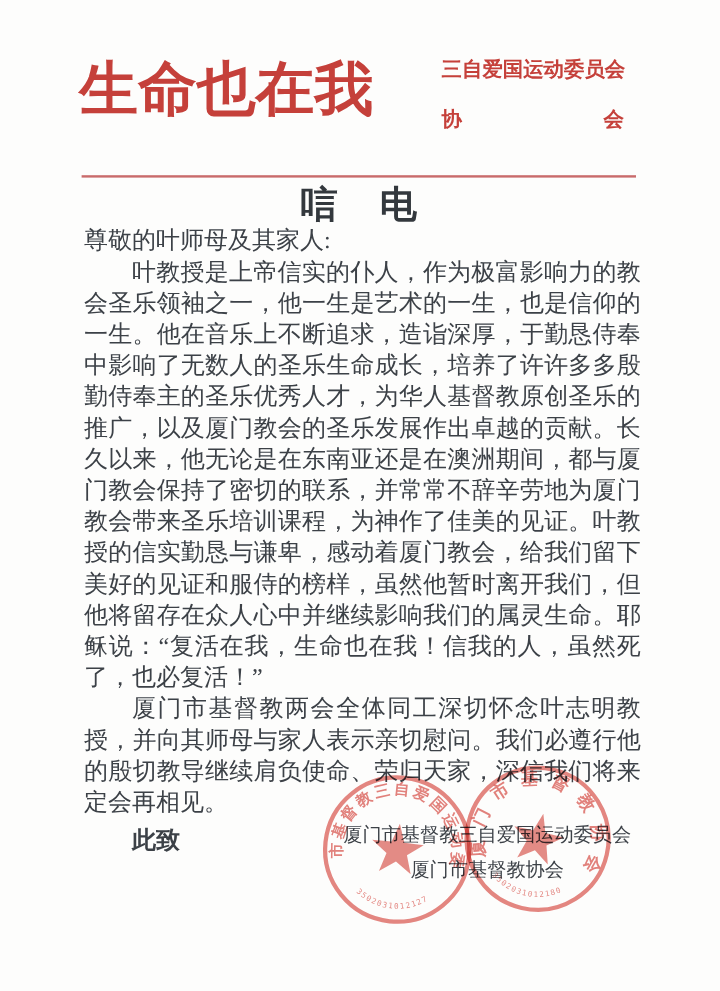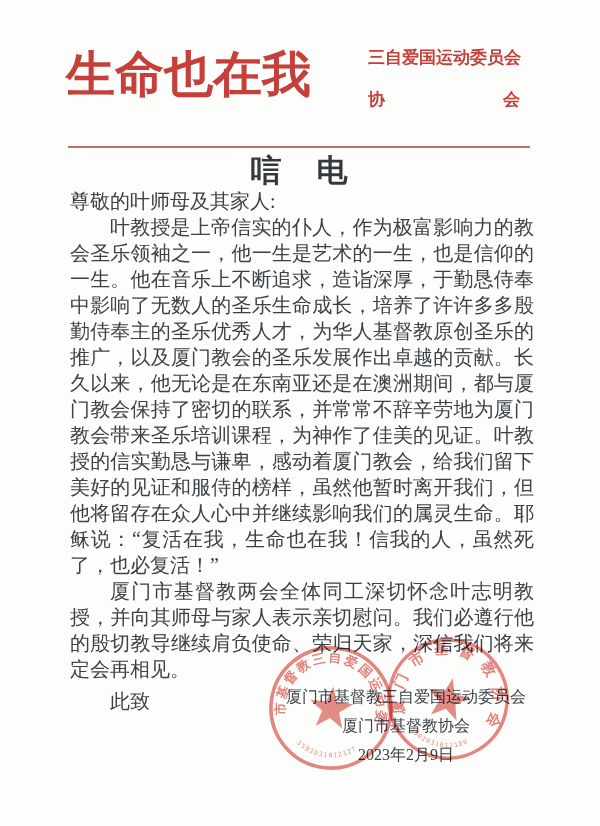--- a/index.html
+++ b/index.html
@@ -38,21 +38,21 @@
   }
 
   
   .content {
     position: absolute; left: 70px; top: 188px; width: 464px;
     color: #3c4147; font-size: 20px; line-height: 26px;
     text-align: justify;
   }
   .salutation { text-indent: 0; }
   .content p { margin: 0; text-indent: 2em; }
-  .closing { margin-top: 6px; text-indent: 2em; }
+  .closing { margin-top: 6px; text-indent: 2em; font-weight: bold; }
 
   
   .signature {
     position: absolute; top: 682px; left: 286px; width: 240px;
     text-align: center; color: #3c4147;
     font-size: 16px; line-height: 29px;
     z-index: 2; white-space: nowrap;
   }
 
   
@@ -97,21 +97,20 @@
   <div class="content">
     <div class="salutation">尊敬的叶师母及其家人:</div>
     <p>叶教授是上帝信实的仆人，作为极富影响力的教会圣乐领袖之一，他一生是艺术的一生，也是信仰的一生。他在音乐上不断追求，造诣深厚，于勤恳侍奉中影响了无数人的圣乐生命成长，培养了许许多多殷勤侍奉主的圣乐优秀人才，为华人基督教原创圣乐的推广，以及厦门教会的圣乐发展作出卓越的贡献。长久以来，他无论是在东南亚还是在澳洲期间，都与厦门教会保持了密切的联系，并常常不辞辛劳地为厦门教会带来圣乐培训课程，为神作了佳美的见证。叶教授的信实勤恳与谦卑，感动着厦门教会，给我们留下美好的见证和服侍的榜样，虽然他暂时离开我们，但他将留存在众人心中并继续影响我们的属灵生命。耶稣说：“复活在我，生命也在我！信我的人，虽然死了，也必复活！”</p>
     <p>厦门市基督教两会全体同工深切怀念叶志明教授，并向其师母与家人表示亲切慰问。我们必遵行他的殷切教导继续肩负使命、荣归天家，深信我们将来定会再相见。</p>
     <div class="closing">此致</div>
   </div>
 
   <div class="signature">
     <div>厦门市基督教三自爱国运动委员会</div>
     <div>厦门市基督教协会</div>
-    <div>2023年2月9日</div>
   </div>
 
   <svg class="seal seal-left" viewBox="0 0 130 130">
     <defs>
       <path id="arcL" d="M 20.8 81.1 A 47 47 0 1 1 109.2 81.1"></path>
       <path id="serL" d="M 24 93.7 A 50 50 0 0 0 106 93.7"></path>
     </defs>
     <circle class="ring" cx="65" cy="65" r="61"></circle>
     <polygon class="star" points="65,43 70.4,58.6 86.9,58.9 73.7,68.8 78.5,84.6 65,75.2 51.5,84.6 56.3,68.8 43.1,58.9 59.6,58.6"></polygon>
     <text class="arc-text" text-anchor="middle">

